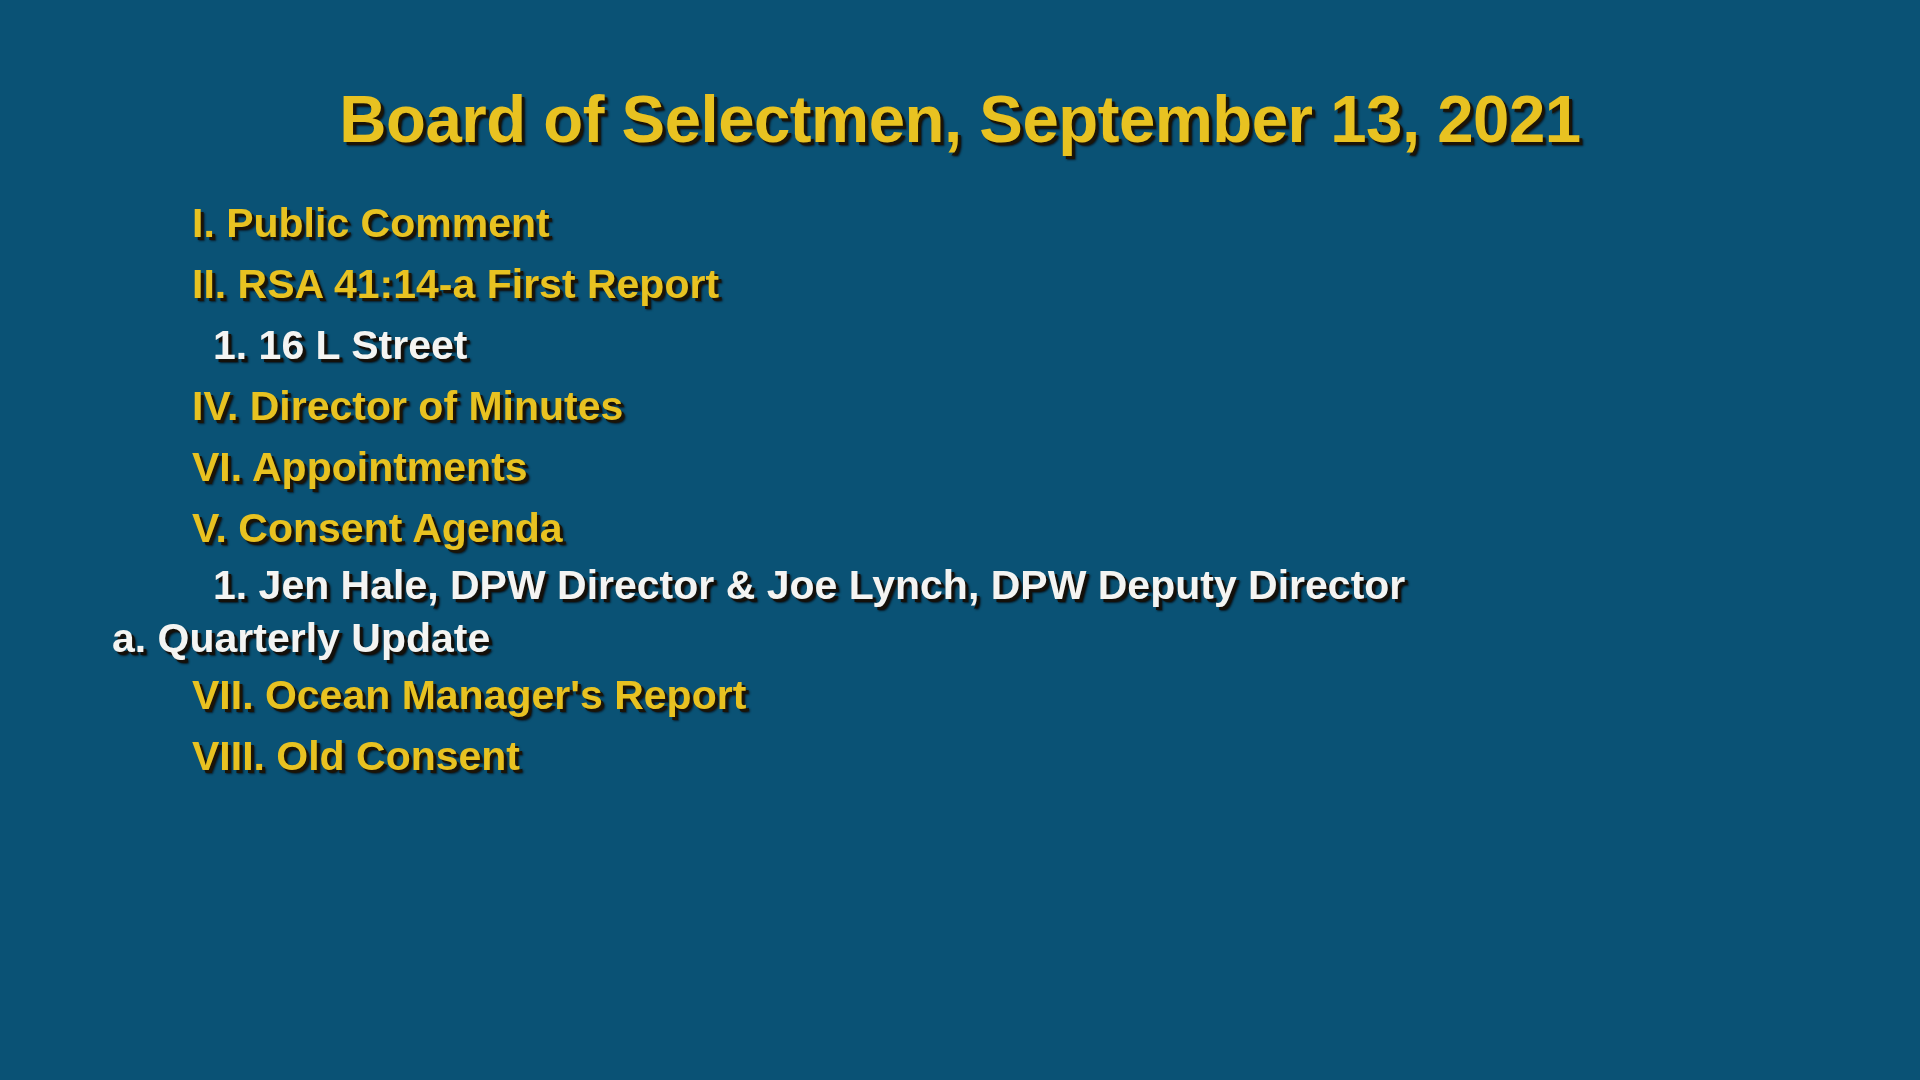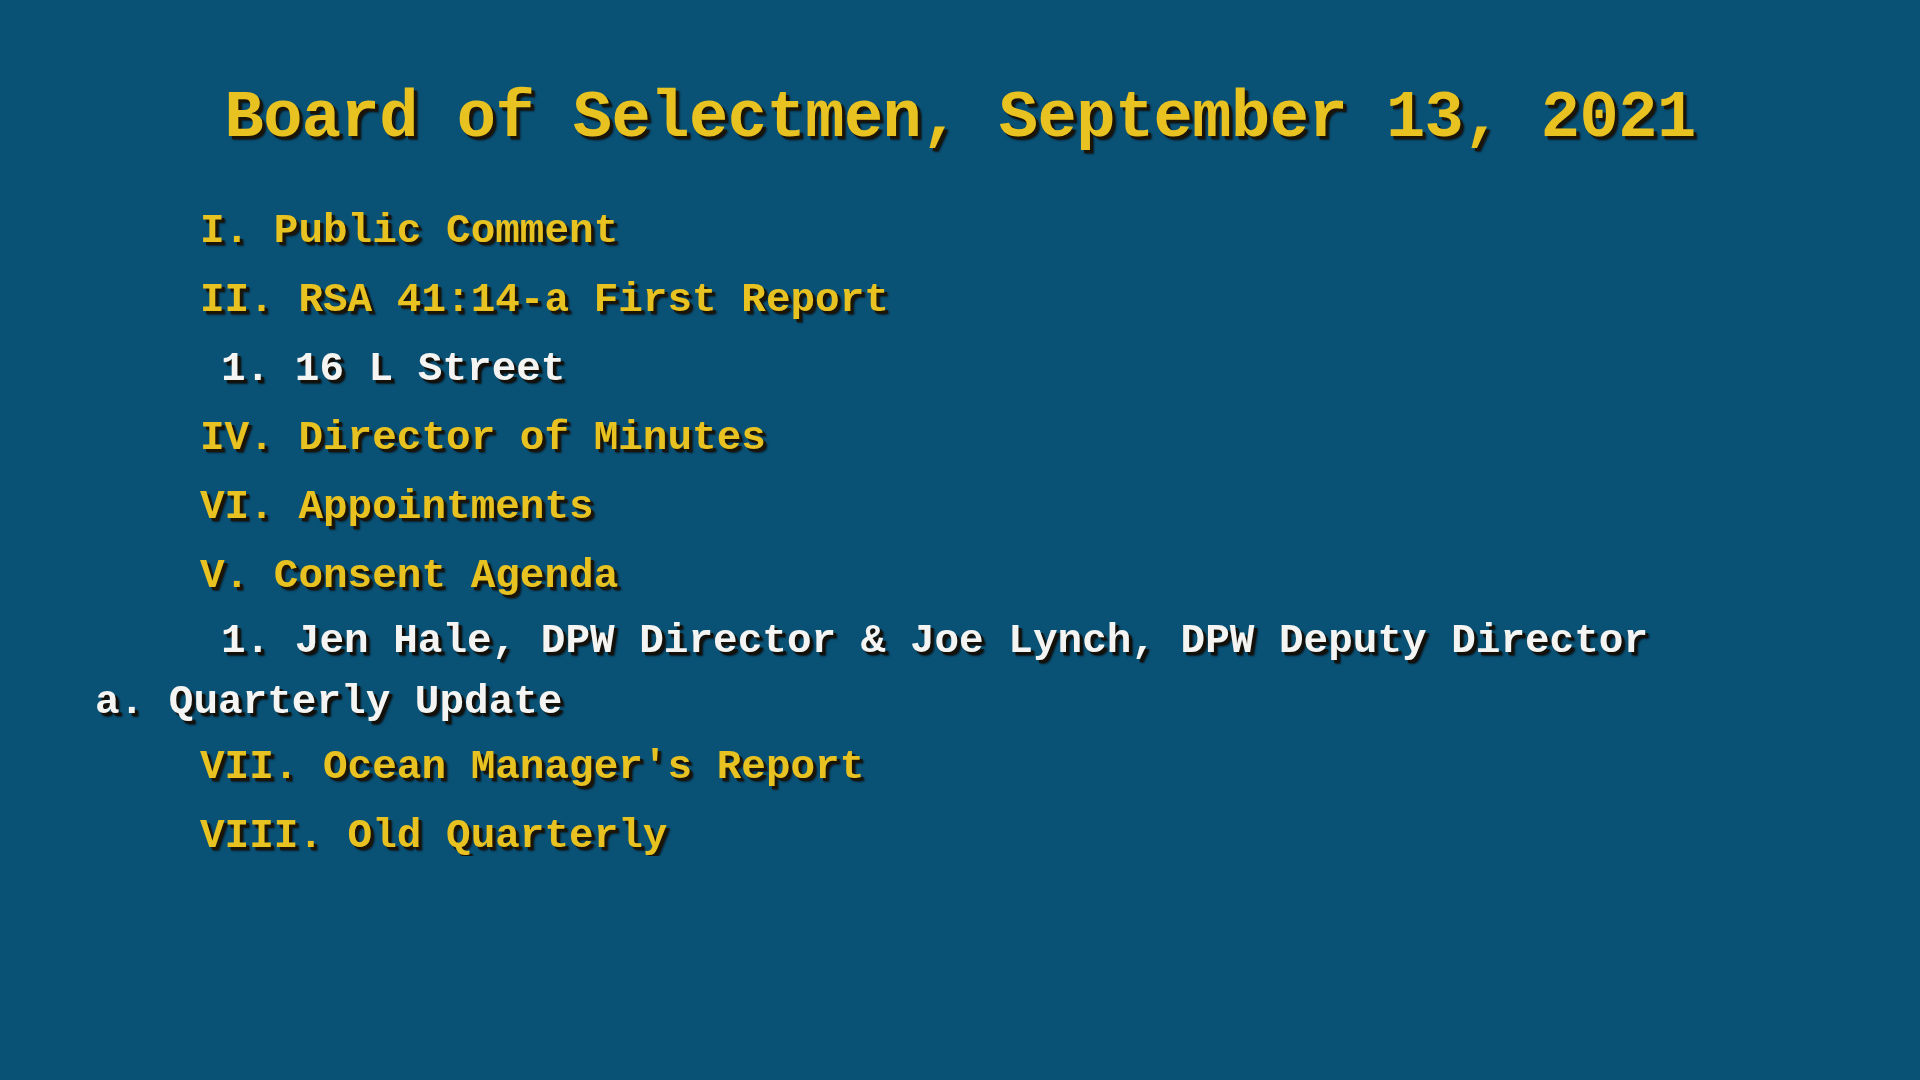--- a/index.html
+++ b/index.html
@@ -7,21 +7,21 @@
     margin: 0;
     padding: 0;
     background: #0a5275;
   }
   #slide {
     position: relative;
     width: 1920px;
     height: 856px;
     background: #0a5275;
     overflow: hidden;
-    font-family: Liberation Mono, monospace;
+    font-family: Liberation Sans, sans-serif;
     -webkit-font-smoothing: antialiased;
   }
 
   
   #title-block {
     position: absolute;
     left: 0;
     top: 86px;
     width: 1920px;
     text-align: center;
@@ -45,21 +45,21 @@
   #agenda {
     position: absolute;
     left: 0;
     top: 193px;
     width: 1920px;
   }
   .line {
     white-space: nowrap;
     font-weight: bold;
     line-height: 1.0;
-    margin: 8px;
+    margin: 0;
   }
   
   .lvl1 {
     color: #e8c221;
     font-size: 41px;
     padding-left: 192px;
     height: 61px;
     display: flex;
     align-items: center;
     text-shadow:
@@ -74,21 +74,21 @@
     height: 61px;
     display: flex;
     align-items: center;
     text-shadow:
        3px 3px 0 #14100a,
        4px 4px 2px rgba(8,14,20,0.85);
   }
   .lvl3 {
     color: #f4f4f2;
     font-size: 41px;
-    padding-left: 87px;
+    padding-left: 112px;
     height: 54px;
     display: flex;
     align-items: center;
     text-shadow:
        3px 3px 0 #14100a,
        4px 4px 2px rgba(8,14,20,0.85);
   }
   
   .tight { height: 52px; }
 </style>
@@ -116,16 +116,16 @@
     <div class="line lvl1">VI. Appointments</div>
 
     <div class="line lvl1">V. Consent Agenda</div>
 
     <div class="line lvl2 tight">1. Jen Hale, DPW Director &amp; Joe Lynch, DPW Deputy Director</div>
 
     <div class="line lvl3">a. Quarterly Update</div>
 
     <div class="line lvl1">VII. Ocean Manager's Report</div>
 
-    <div class="line lvl1">VIII. Old Quarterly</div>
+    <div class="line lvl1">VIII. Old Consent</div>
 
   </div>
 </div>
 
 </body></html>

